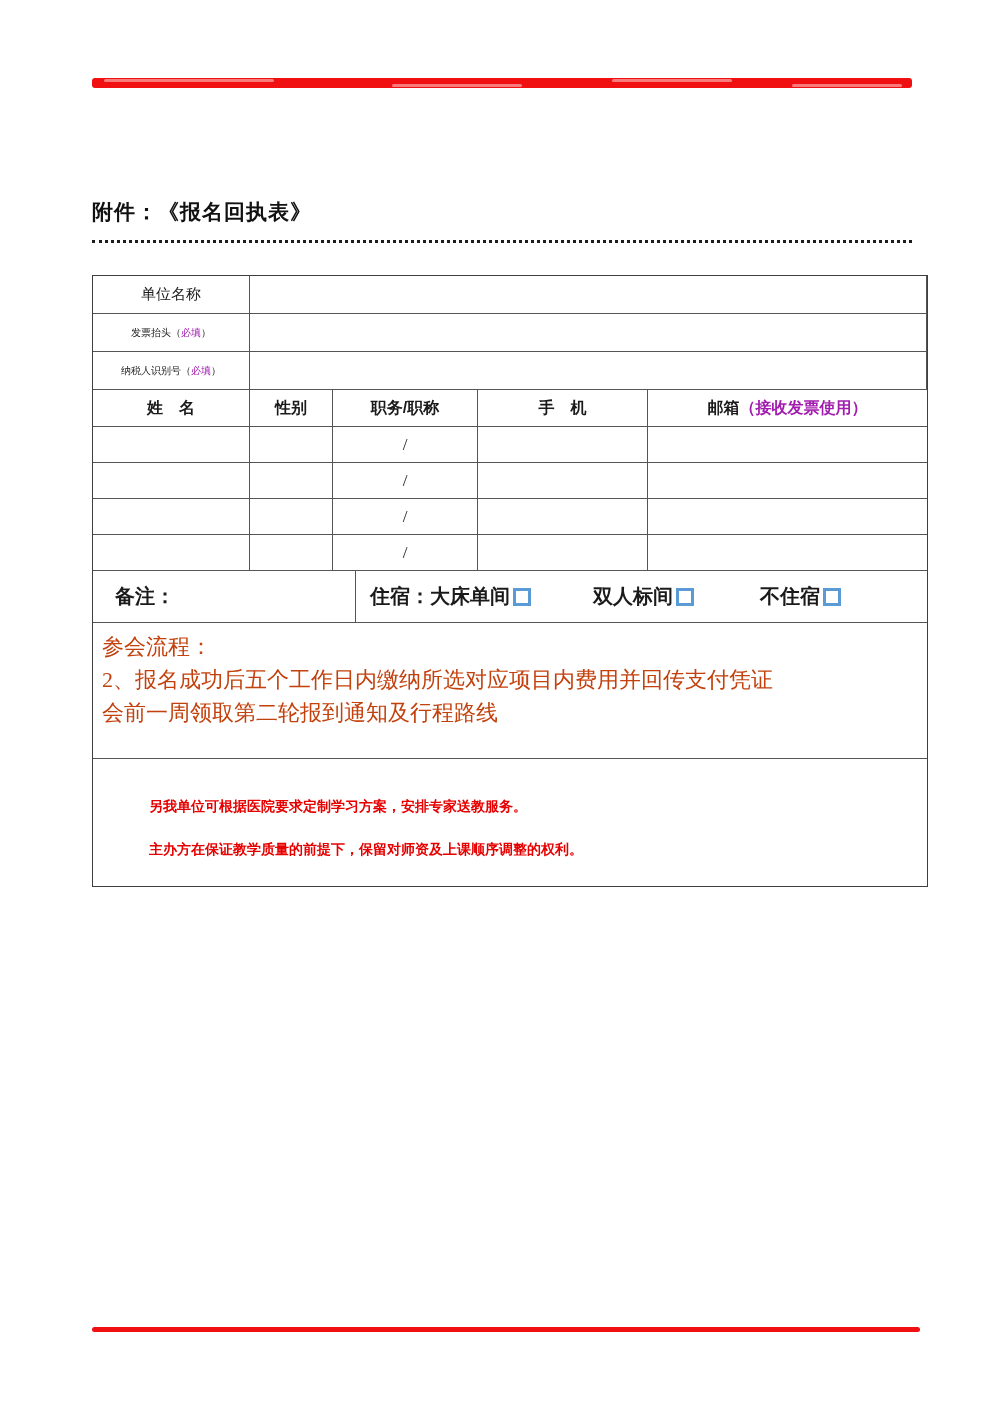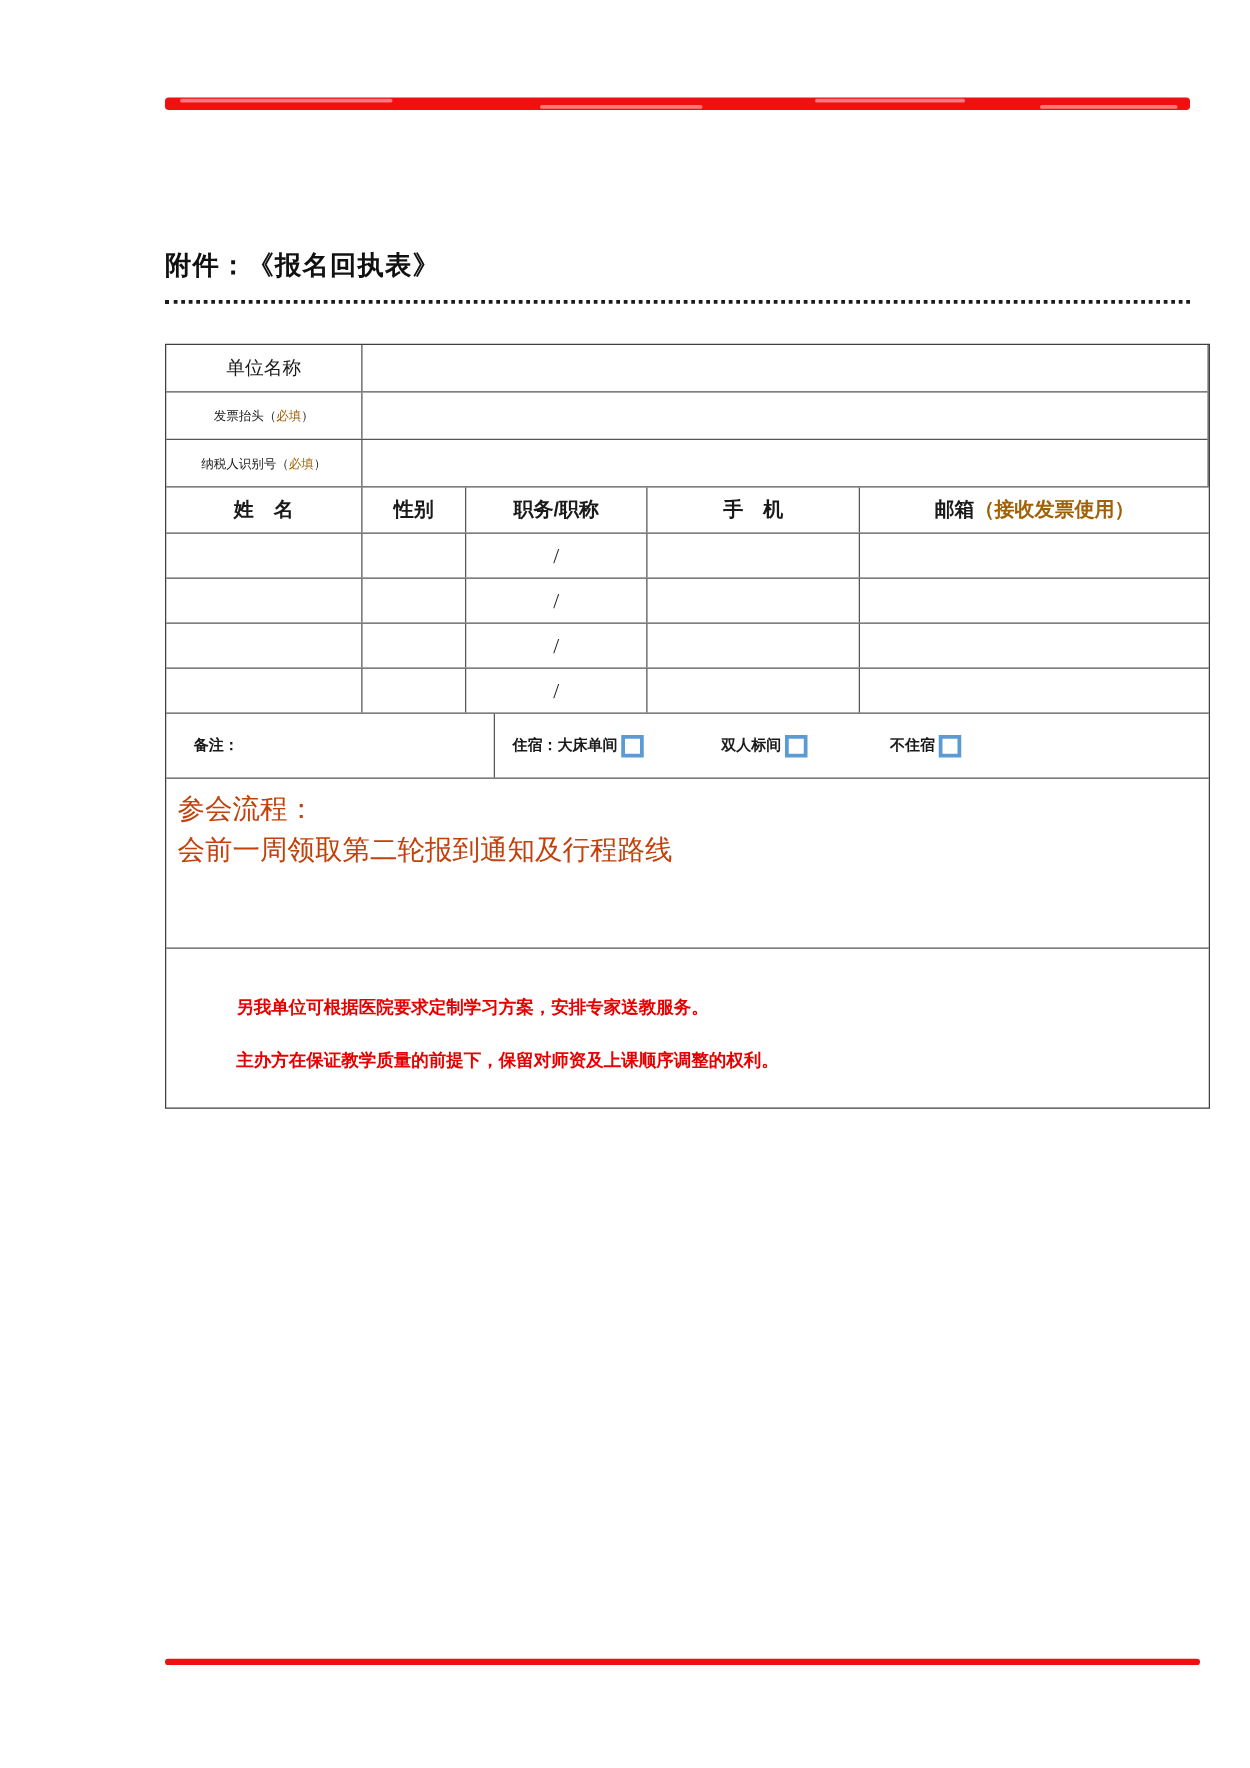--- a/index.html
+++ b/index.html
@@ -1,20 +1,20 @@
 <!DOCTYPE html>
 <html><head>
 <meta charset="utf-8">
 <style>
   html,body{margin:0;padding:0;}
   body{
     width:1000px;height:1414px;background:#ffffff;position:relative;
     font-family:"Liberation Sans", sans-serif;color:#1a1a1a;overflow:hidden;
   }
-  .abs{position:absolute;margin-left:40px;}
+  .abs{position:absolute;}
 
   
   .red-rule-top{left:92px;top:78px;width:820px;height:10px;background:#f01011;border-radius:3px;}
   .red-rule-top span{position:absolute;height:3px;background:rgba(255,255,255,0.45);border-radius:2px;}
   .red-rule-bottom{left:92px;top:1327px;width:828px;height:5px;background:#f01011;border-radius:3px;}
 
   .doc-title{left:92px;top:198px;font-size:21px;font-weight:700;letter-spacing:1px;color:#111;}
   .dotted-divider{left:92px;top:240px;width:820px;height:0;border-bottom:3px dotted #1c1c1c;}
 
   
@@ -37,34 +37,34 @@
   .hdr{height:37px;font-size:16px;font-weight:700;}
   .hdr .cell{justify-content:center;}
   .col-name{width:157px;}
   .col-gender{width:83px;}
   .col-title{width:145px;}
   .col-mobile{width:170px;}
   .col-email{flex:1;}
   .data-row{height:36px;font-size:16px;}
   .slash{font-family:"Liberation Serif", serif;font-size:17px;}
 
-  .remark-row{height:52px;font-size:12px;font-weight:700;}
+  .remark-row{height:52px;font-size:20px;font-weight:700;}
   .remark-cell{width:263px;padding-left:22px;}
   .lodging-cell{flex:1;padding-left:14px;gap:0;}
   .lodging-cell .opt{display:inline-flex;align-items:center;}
   .gap1{width:62px;} .gap2{width:66px;}
   .checkbox{display:inline-block;width:18px;height:18px;border:3px solid #5b9bd5;background:#fff;margin-left:3px;}
 
   .process-cell{height:136px;padding:7px 10px 0 9px;font-family:"Liberation Serif", serif;font-size:22px;line-height:33px;color:#c2410c;}
   .process-cell div{white-space:nowrap;}
 
   .rednote-cell{flex:1;padding:26px 10px 0 56px;font-family:"Liberation Serif", serif;font-size:14px;font-weight:700;color:#e60000;line-height:43px;}
   .rednote-cell div{white-space:nowrap;}
 
-  .red{color:#a16207;}
+  .red{color:#a21caf;}
 </style>
 </head>
 <body>
 
 <div class="abs red-rule-top">
   <span style="left:12px;top:1px;width:170px;"></span>
   <span style="left:300px;bottom:1px;width:130px;"></span>
   <span style="left:520px;top:1px;width:120px;"></span>
   <span style="left:700px;bottom:1px;width:110px;"></span>
 </div>
@@ -206,20 +206,21 @@
       <span class="opt">
         <span>不住宿</span>
           <span class="checkbox"></span>
       </span>
     </div>
   </div>
 
   <div class="tr bb" style="height:136px;">
     <div class="process-cell" style="width:100%;">
       <div>参会流程：</div>
+      <div>2、报名成功后五个工作日内缴纳所选对应项目内费用并回传支付凭证</div>
       <div>会前一周领取第二轮报到通知及行程路线</div>
     </div>
   </div>
 
   <div class="tr" style="flex:1;">
     <div class="rednote-cell">
       <div>另我单位可根据医院要求定制学习方案，安排专家送教服务。</div>
       <div>主办方在保证教学质量的前提下，保留对师资及上课顺序调整的权利。</div>
     </div>
   </div>

